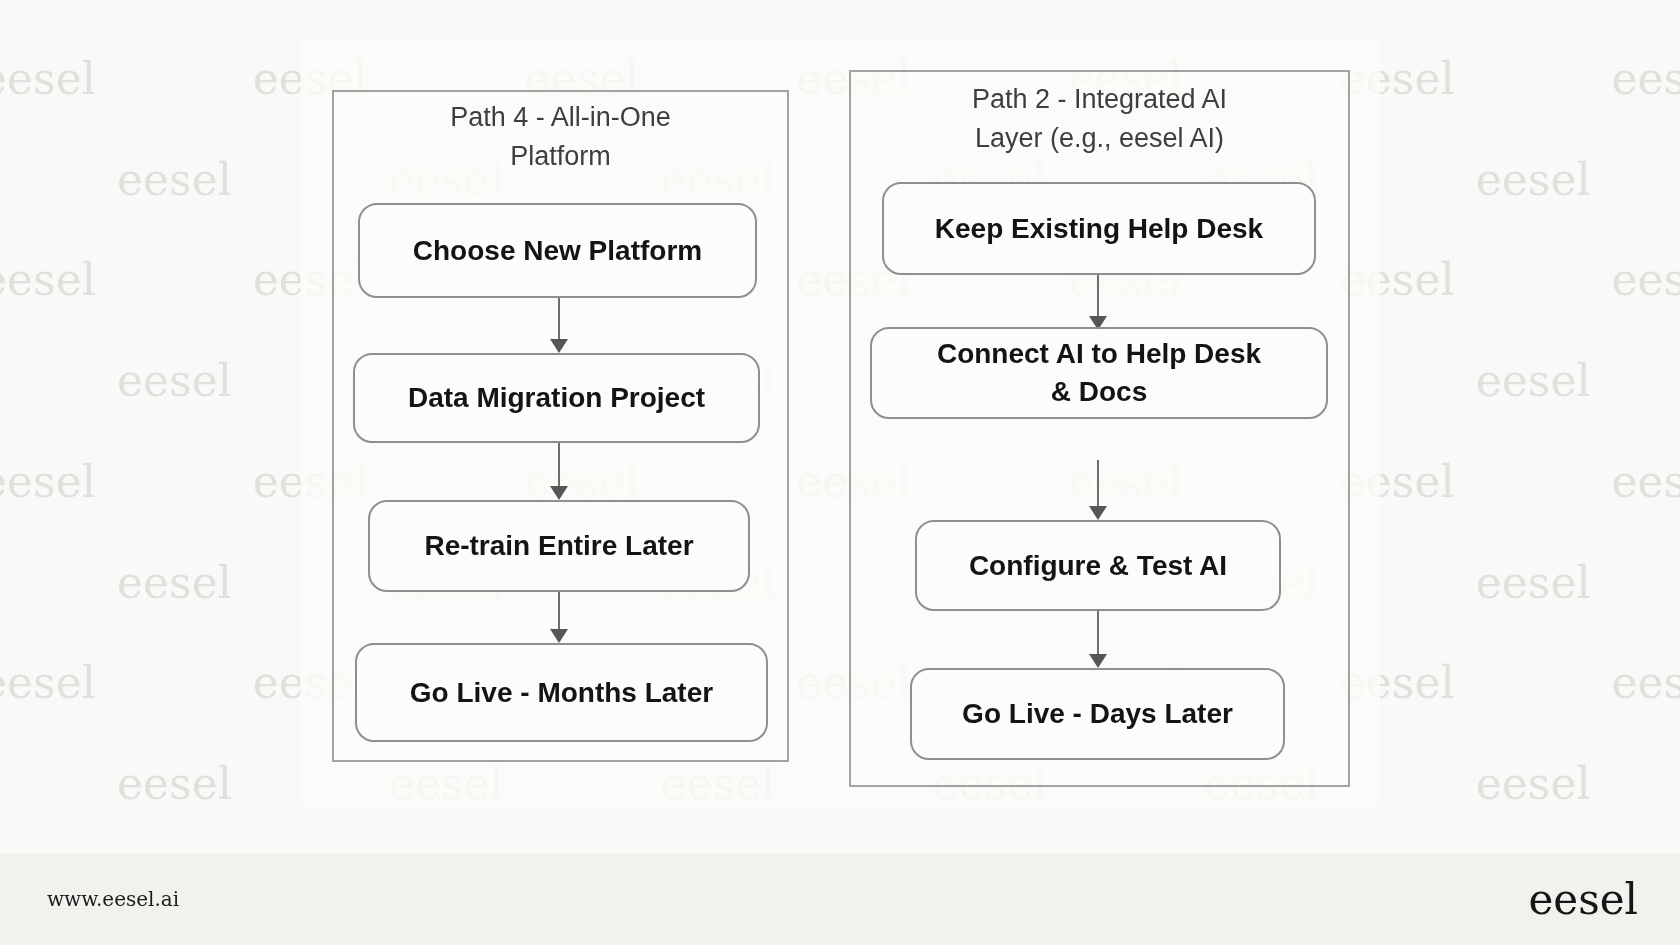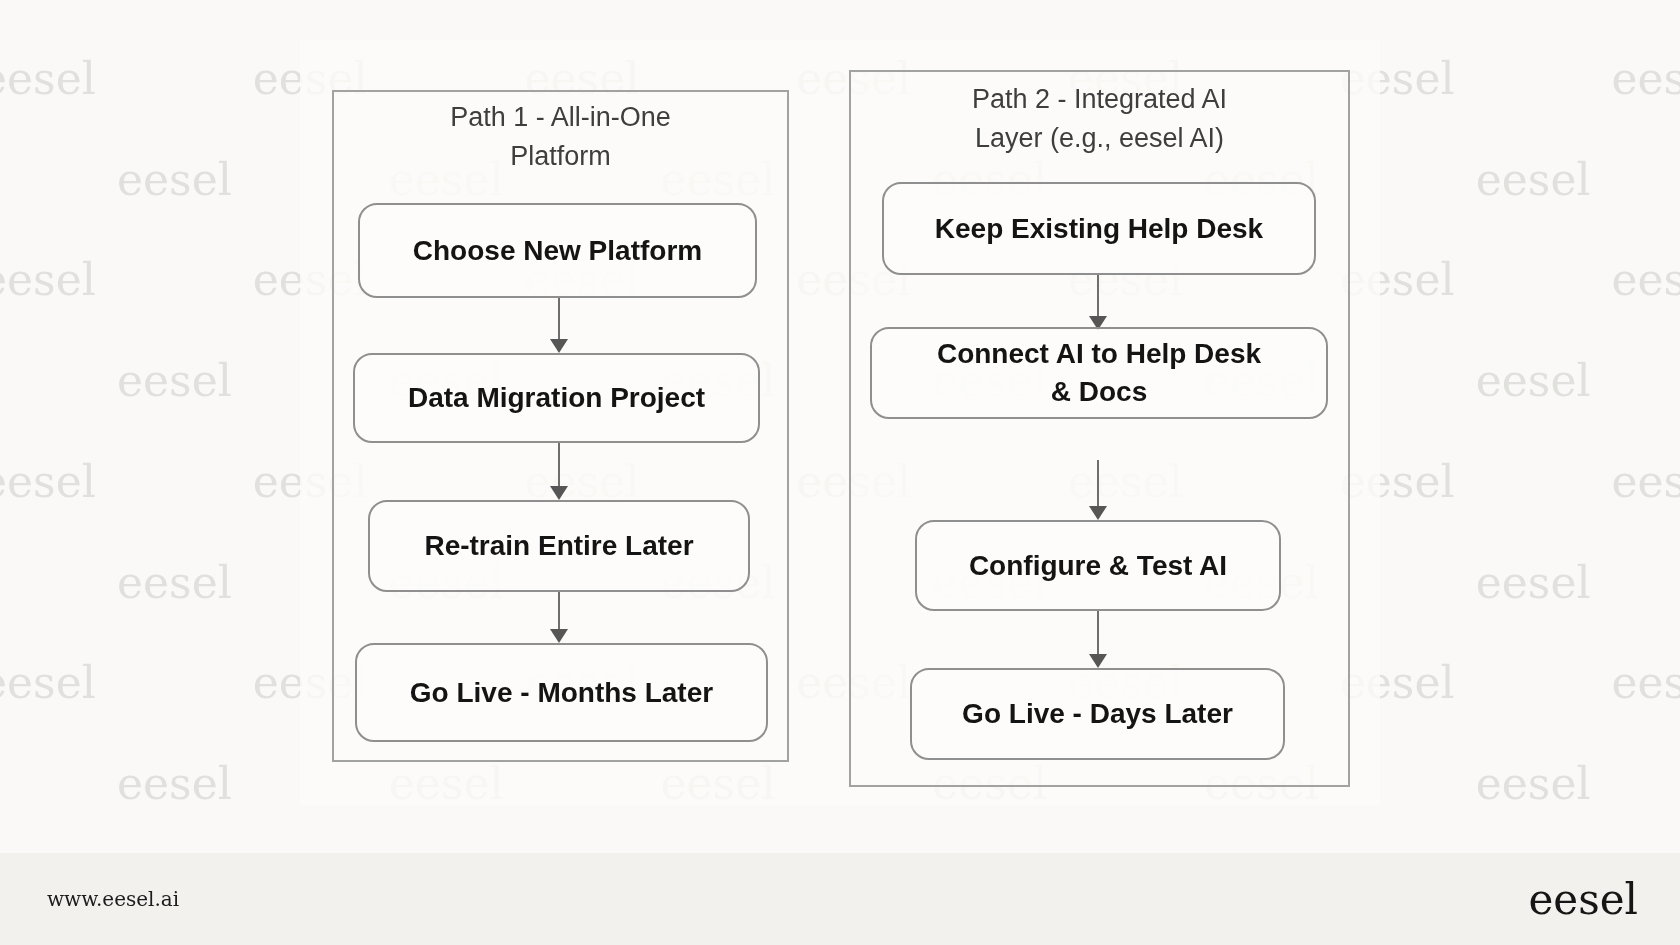--- a/index.html
+++ b/index.html
@@ -218,21 +218,21 @@
     <span class="watermark" style="top: 761.9px; left: 660.5px;">eesel</span>
     <span class="watermark" style="top: 761.9px; left: 932.25px;">eesel</span>
     <span class="watermark" style="top: 761.9px; left: 1204px;">eesel</span>
     <span class="watermark" style="top: 761.9px; left: 1475.75px;">eesel</span>
   </div>
 
 <div class="figure-canvas"></div>
 
 <div class="panel panel-1">
   <div class="panel-title">
-    <span class="title-inner">Path 1 - All-in-One Platform</span>
+    <span class="title-inner">Path 4 - All-in-One Platform</span>
   </div>
 
   <div class="flow-box p1-b1">
     <span class="box-label">Choose New Platform</span>
   </div>
 
   <div class="flow-arrow p1-a1">
     <span class="arrow-line"></span>
     <span class="arrow-head"></span>
   </div>

